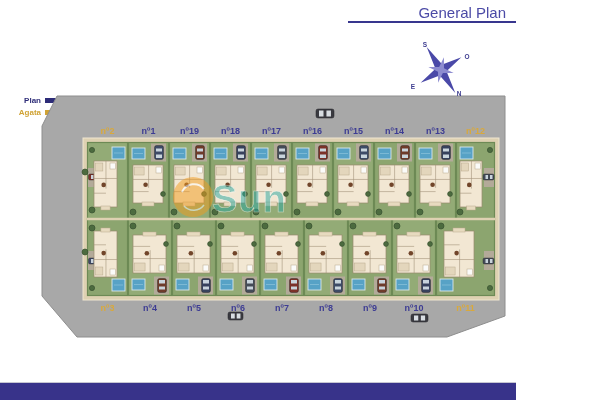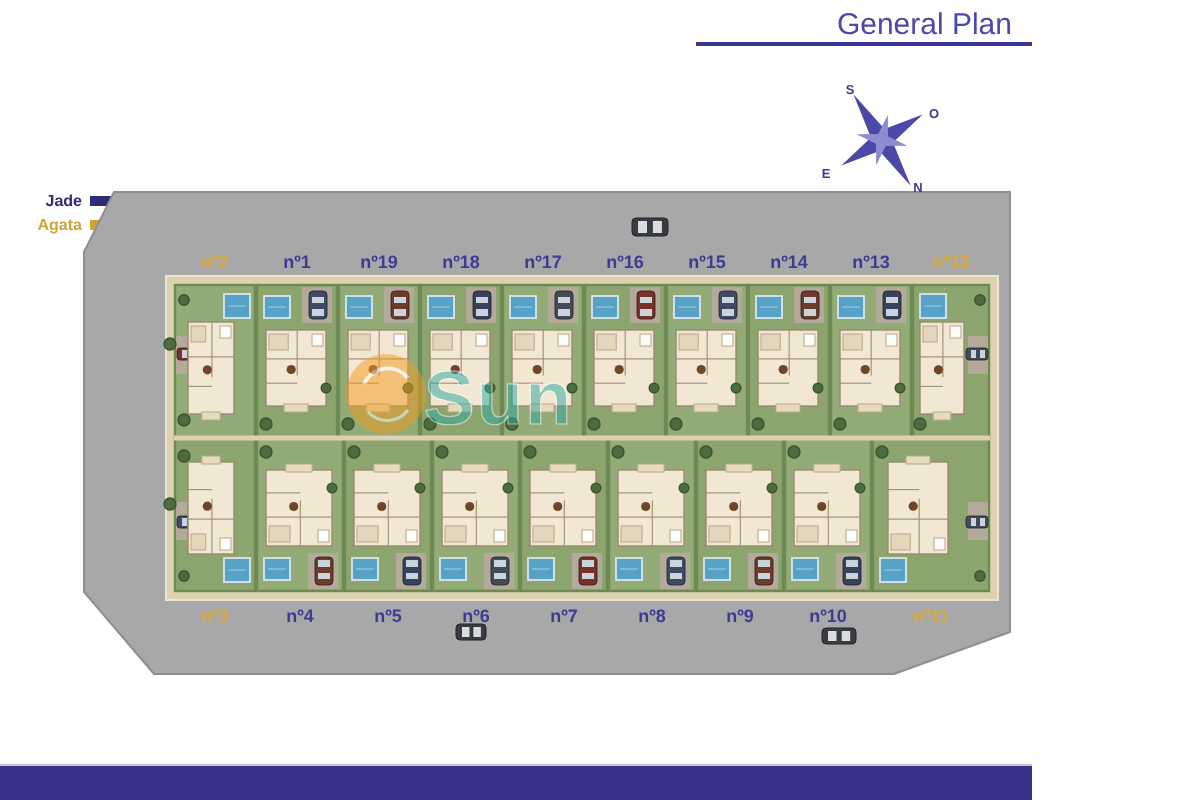--- a/index.html
+++ b/index.html
@@ -20,21 +20,21 @@
 </head>
 <body>
 
 <div class="page">
 
   <span class="page-title" style="color: rgb(75, 74, 166);">General Plan</span>
   <div class="title-rule"></div>
 
   <div class="legend">
     <div class="legend-row">
-      <span class="legend-label" style="color: rgb(45, 44, 120);">Jade</span>
+      <span class="legend-label" style="color: rgb(45, 44, 120);">Plan</span>
       <span class="legend-swatch" style="background: rgb(45, 44, 120);"></span>
     </div>
     <div class="legend-row">
       <span class="legend-label" style="color: rgb(208, 163, 53);">Agata</span>
       <span class="legend-swatch" style="background: rgb(208, 163, 53);"></span>
     </div>
   </div>
 
   <svg class="plan-svg" width="600" height="400" viewBox="0 0 600 400">
 

